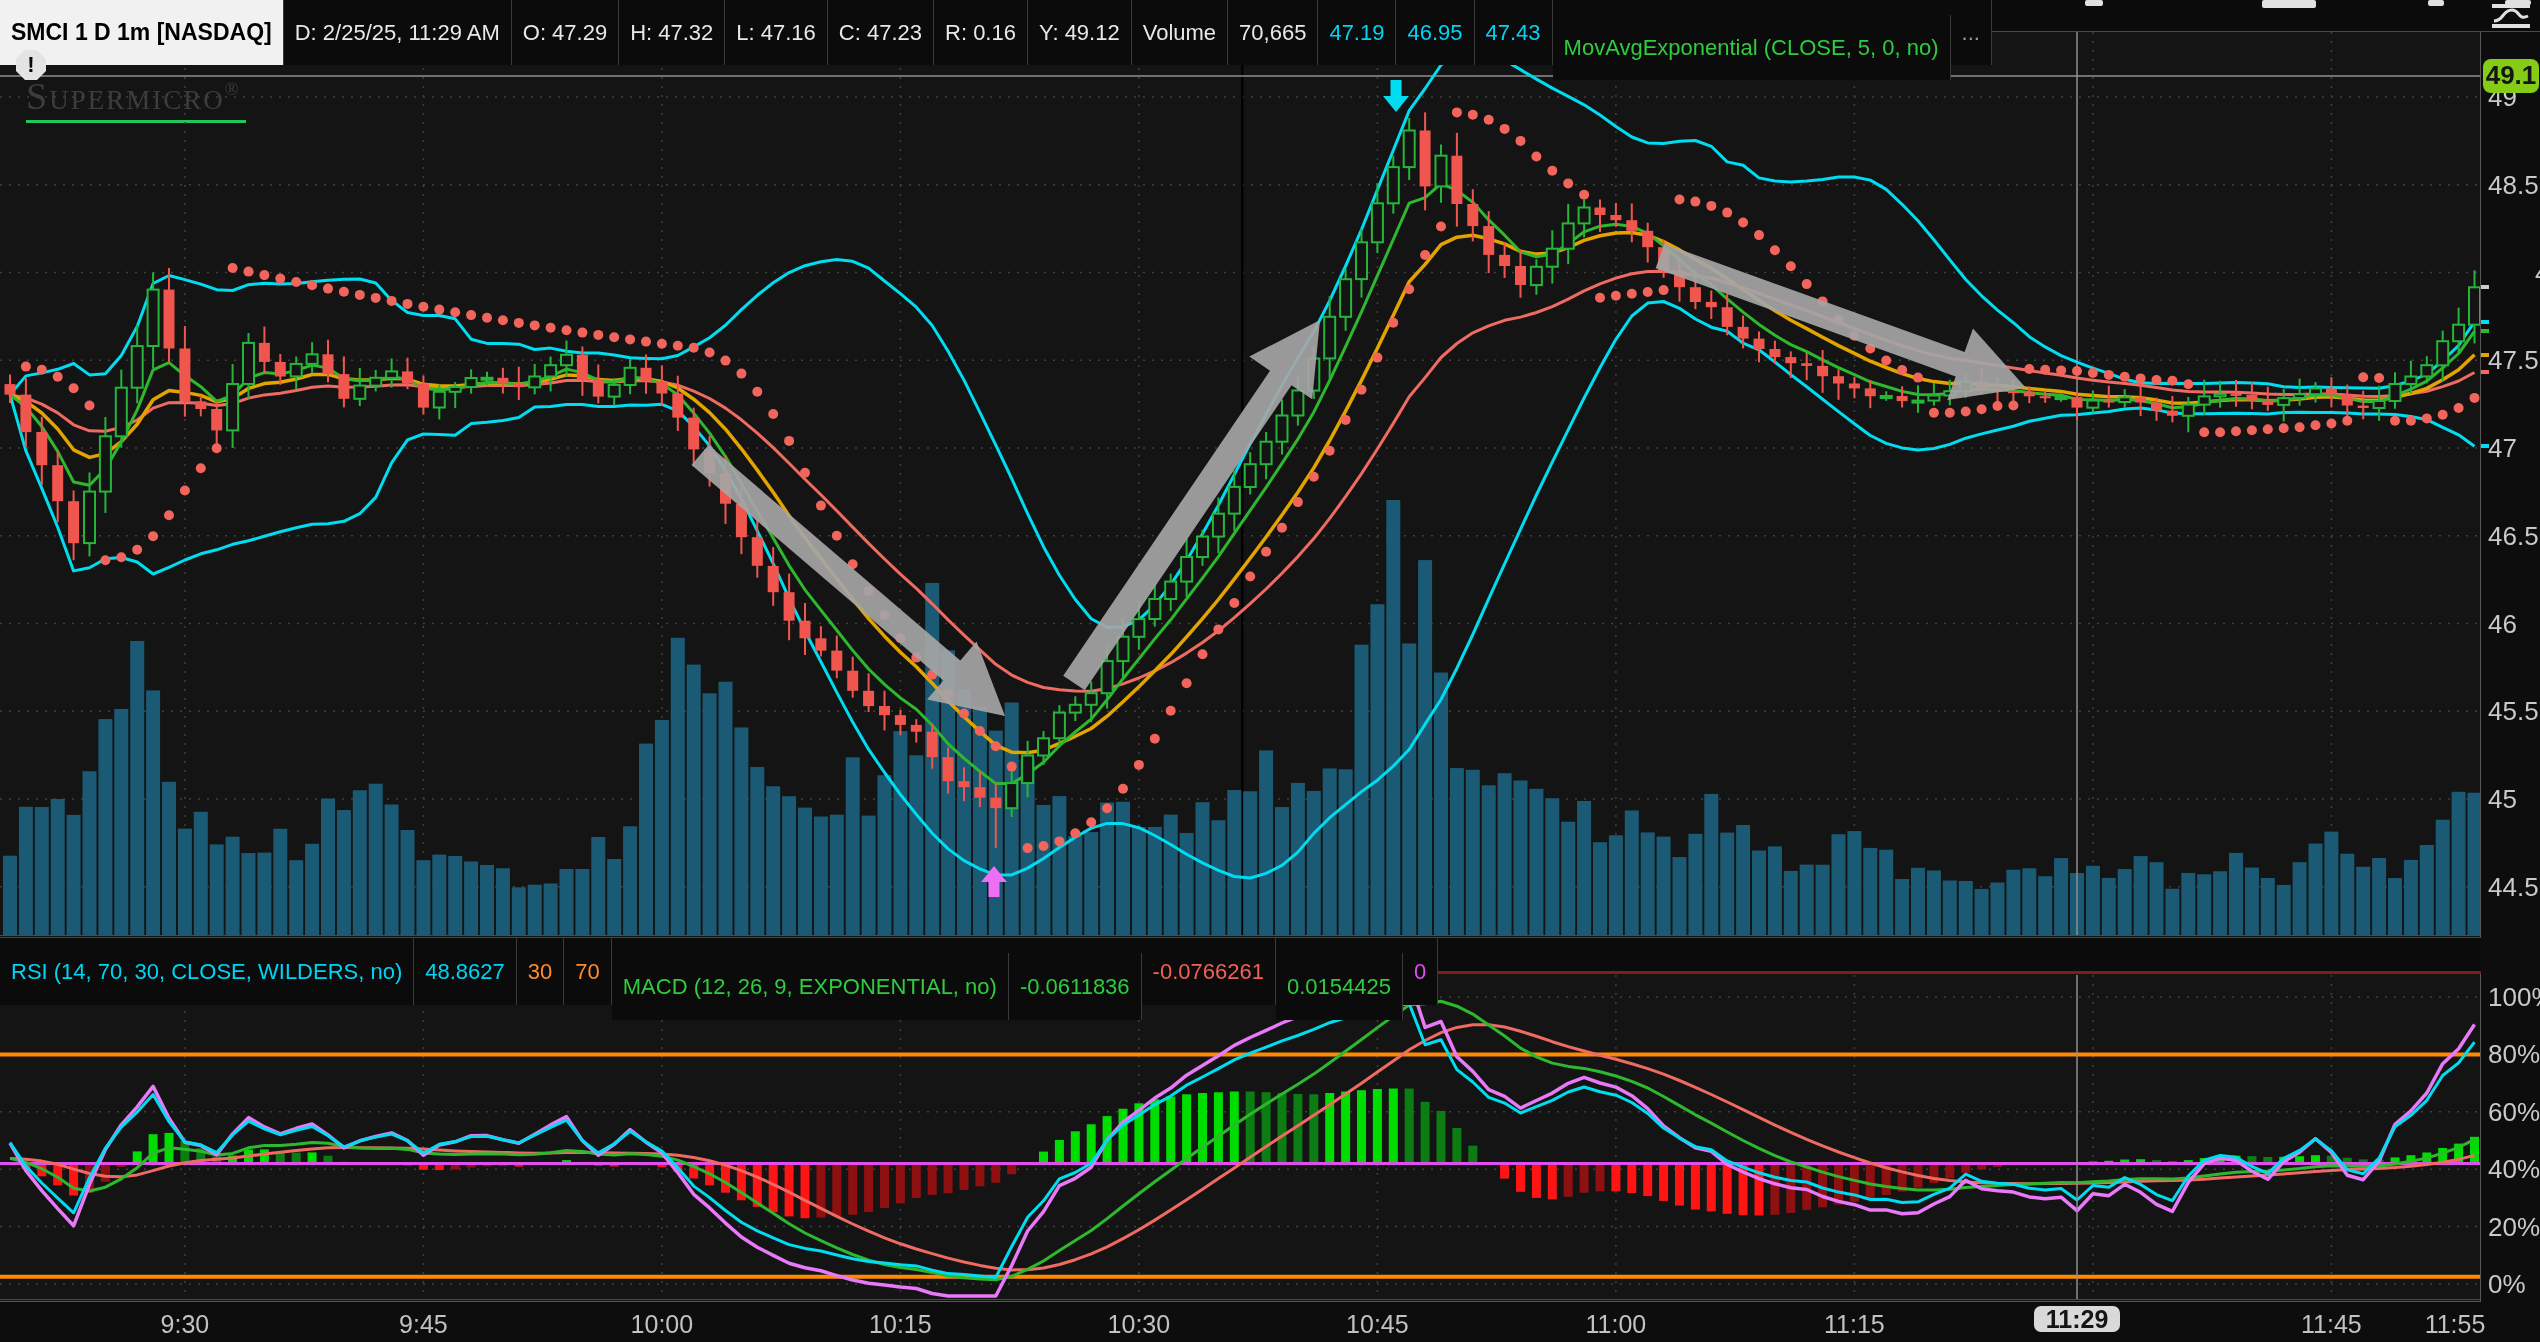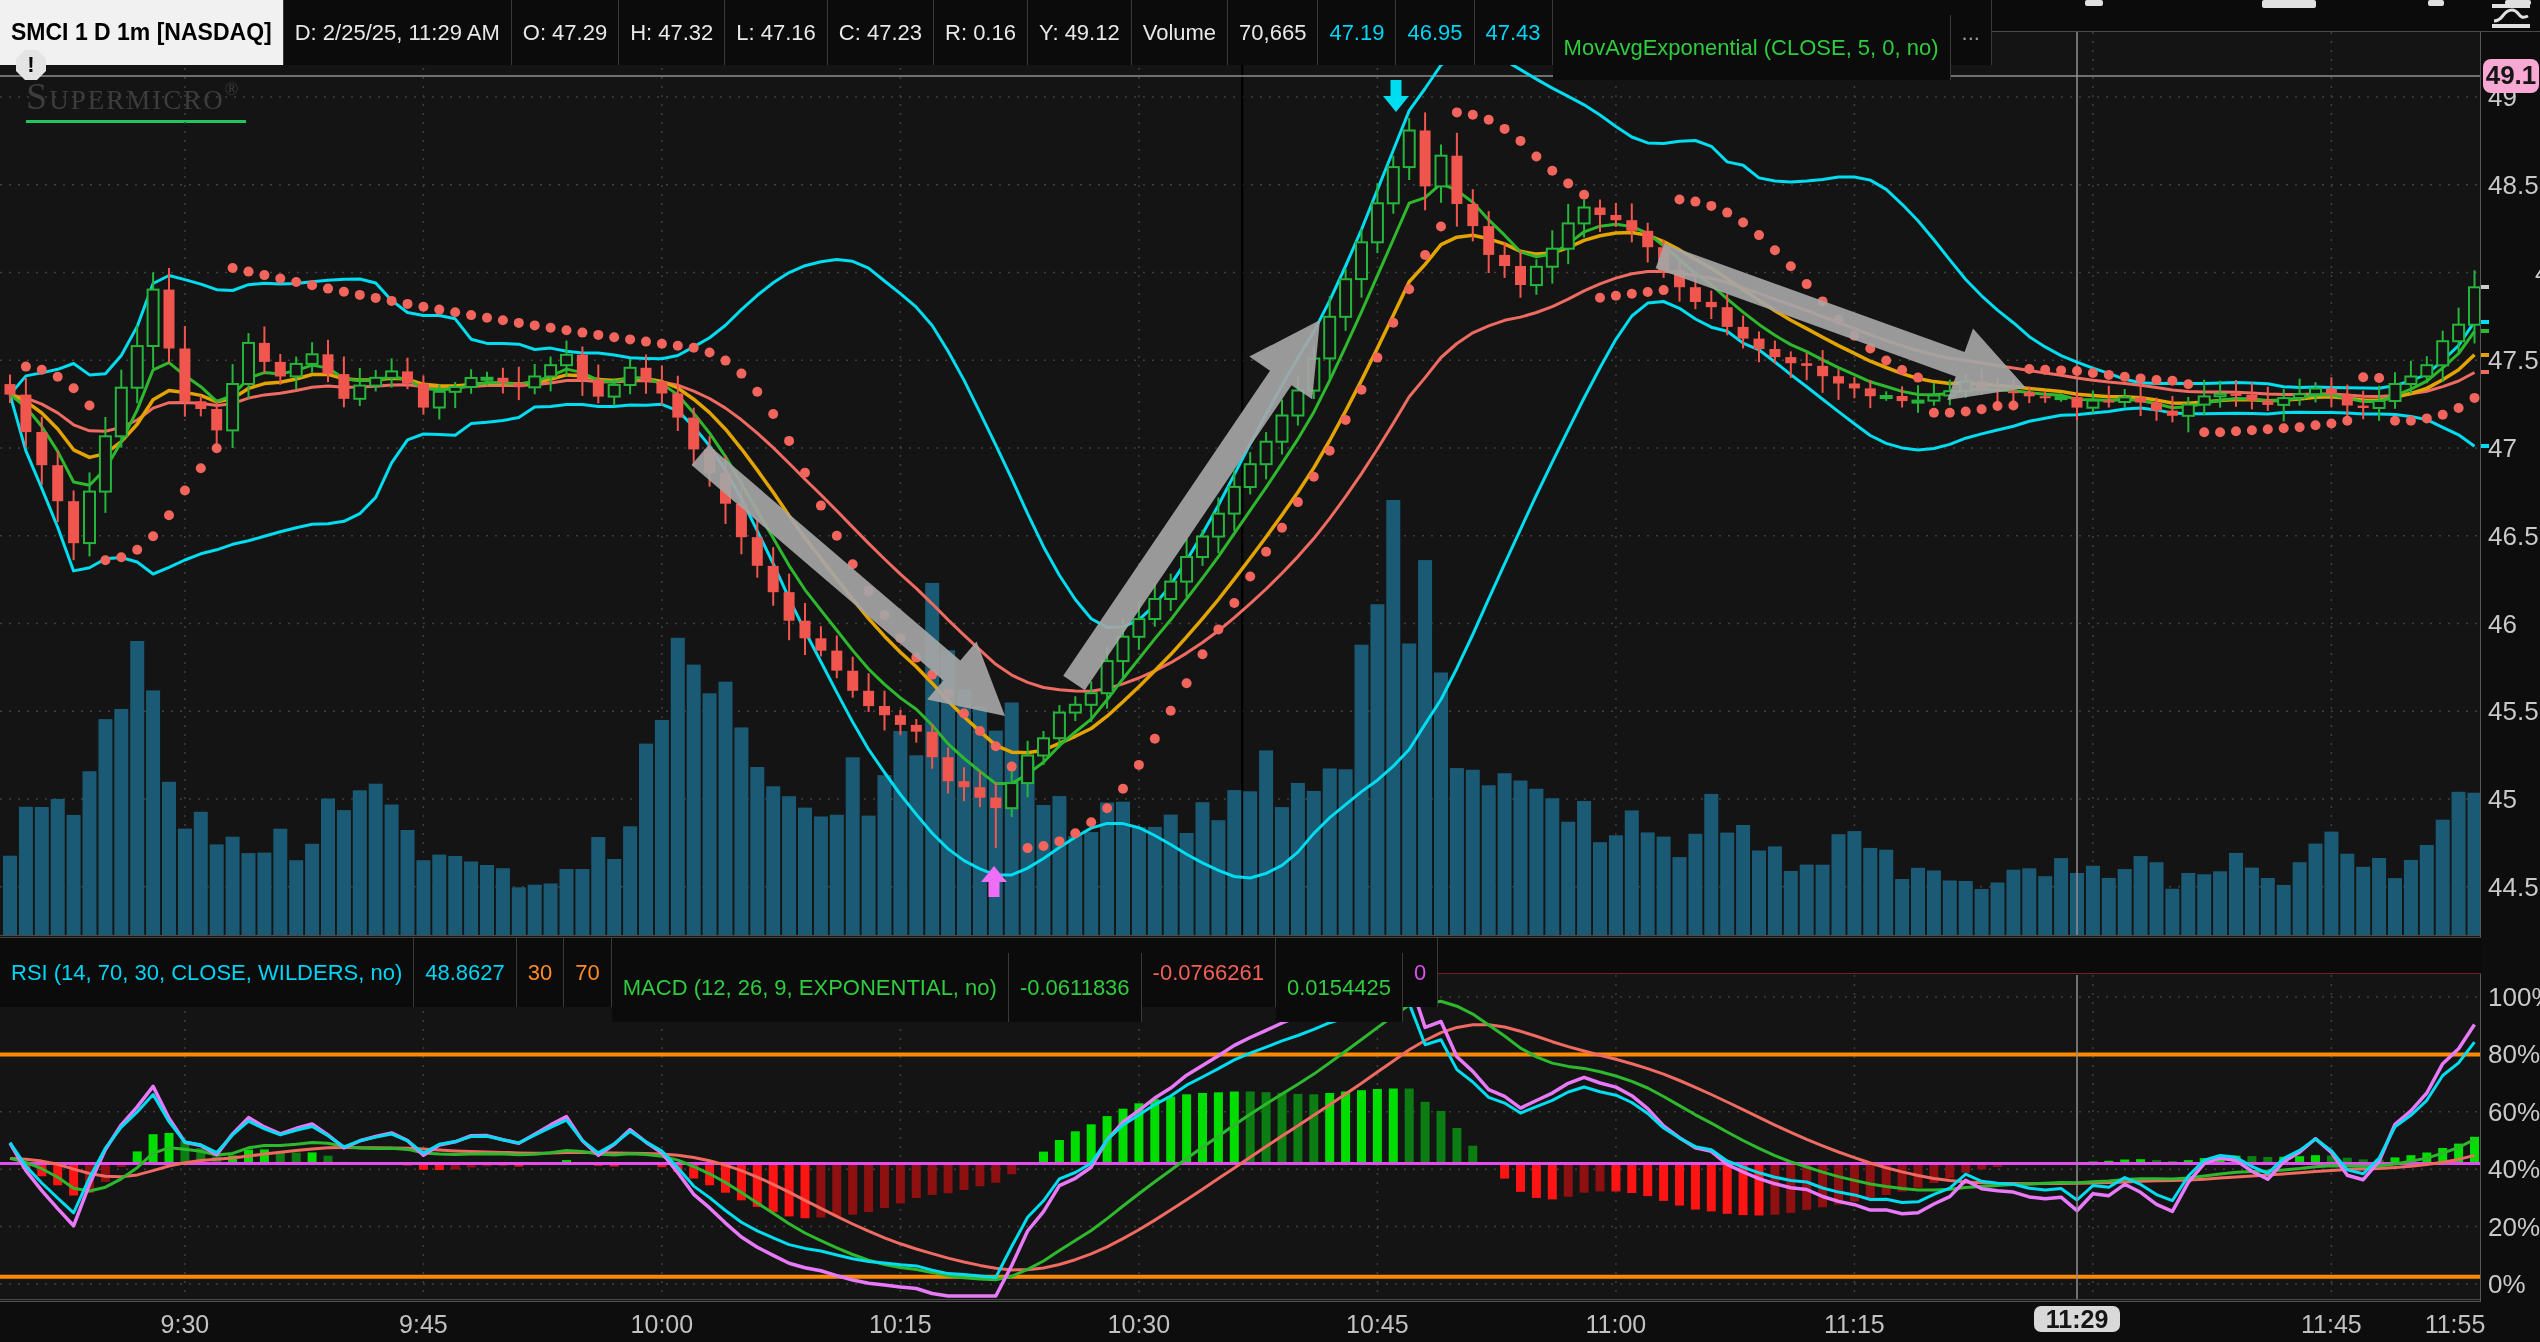--- a/index.html
+++ b/index.html
@@ -2,33 +2,33 @@
 <html><head>
 <meta charset="utf-8">
 <style>
   html,body{margin:0;padding:0;background:#131313;width:2540px;height:1342px;overflow:hidden;
     font-family:"Liberation Sans",sans-serif;-webkit-user-select:none;user-select:none;}
   #stage{position:relative;width:2540px;height:1342px;background:#141414;}
   
   .toolbar{position:absolute;left:0;top:0;width:2540px;height:31px;background:#0b0b0b;
     border-bottom:1px solid #4a4a4a;display:flex;align-items:stretch;z-index:6;}
   .subheader{position:absolute;left:0;top:937px;width:2481px;height:37px;background:#0b0b0b;
-    border-top:1px solid #444;border-bottom:1px solid #7f1d1d;display:flex;align-items:stretch;z-index:6;box-sizing:border-box;}
+    border-top:1px solid #444;border-bottom:3px solid #7f1d1d;display:flex;align-items:stretch;z-index:6;box-sizing:border-box;}
   .timeaxis{position:absolute;left:0;top:1301px;width:2481px;height:41px;background:#0d0d0d;
     border-top:1px solid #575757;z-index:6;}
   .yaxis{position:absolute;left:2480px;top:31px;width:60px;height:1320px;background:#0d0d0d;
     border-left:1px solid #575757;z-index:5;}
   .cell{display:inline-flex;align-items:center;height:100%;padding:17px 11px;border-right:1px solid #3a3a3a;
     color:#e8e8e8;font-size:22px;white-space:nowrap;background:#0b0b0b;}
   .cell.title{background:#f1f1f1;color:#000;font-weight:700;font-size:23px;}
   .cell.cyan{color:#00d4f5;} .cell.green{color:#2fcc3f;margin-top:15px;} .cell.orange{color:#ff8b2b;}
   .cell.red{color:#f26057;} .cell.magenta{color:#e14ef0;} .cell.dim{color:#9a9a9a;}
   .ylab{position:absolute;left:7px;color:#c9c9c9;font-size:26px;line-height:26px;}
   .tlab{position:absolute;top:8px;color:#c2c2c2;font-size:25px;transform:translateX(-50%);}
-  .bubble-price{position:absolute;left:2px;width:56px;height:34px;background:#f9a8d4;border-radius:8px;
+  .bubble-price{position:absolute;left:2px;width:56px;height:34px;background:#84cc16;border-radius:8px;
     color:#151515;font-size:26px;font-weight:700;display:flex;align-items:center;justify-content:center;z-index:7;}
   .bubble-time{position:absolute;top:4px;width:86px;height:26px;background:#d9d9d9;border-radius:7px;
     color:#151515;font-size:25px;font-weight:700;display:flex;align-items:center;justify-content:center;transform:translateX(-50%);z-index:7;}
   .watermark{position:absolute;left:26px;top:74px;z-index:1;color:#3d3d3d;font-family:"Liberation Serif",serif;
     font-size:38px;letter-spacing:2px;border-bottom:3px solid #22c55e;padding:0 6px 2px 0;font-variant:small-caps;}
   .watermark sup{font-size:18px;}
   .alerticon{position:absolute;left:16px;top:50px;width:30px;height:30px;background:#e4e4e4;z-index:7;
     clip-path:polygon(30% 0,70% 0,100% 30%,100% 70%,70% 100%,30% 100%,0 70%,0 30%);
     display:flex;align-items:center;justify-content:center;color:#090909;font-weight:700;font-size:22px;}
   #chart-svg{position:absolute;left:0;top:0;z-index:2;}

